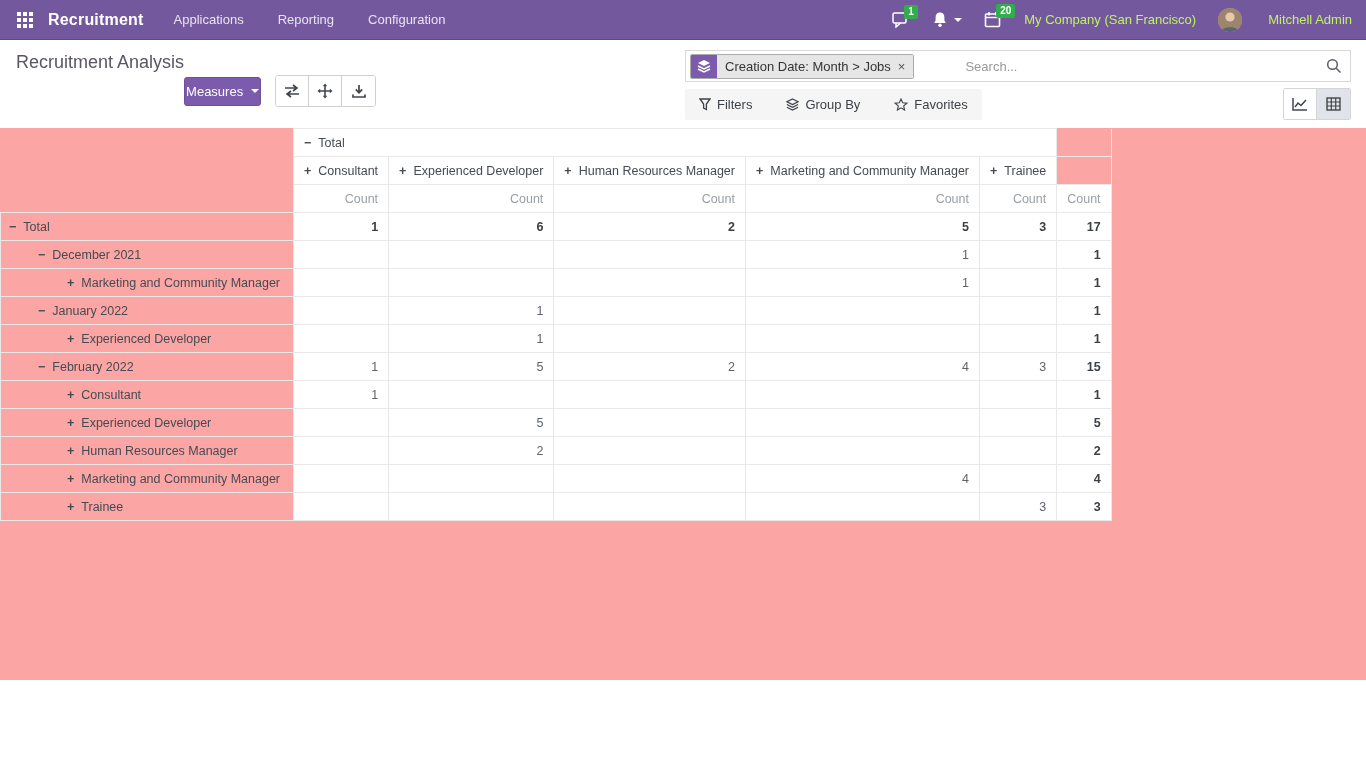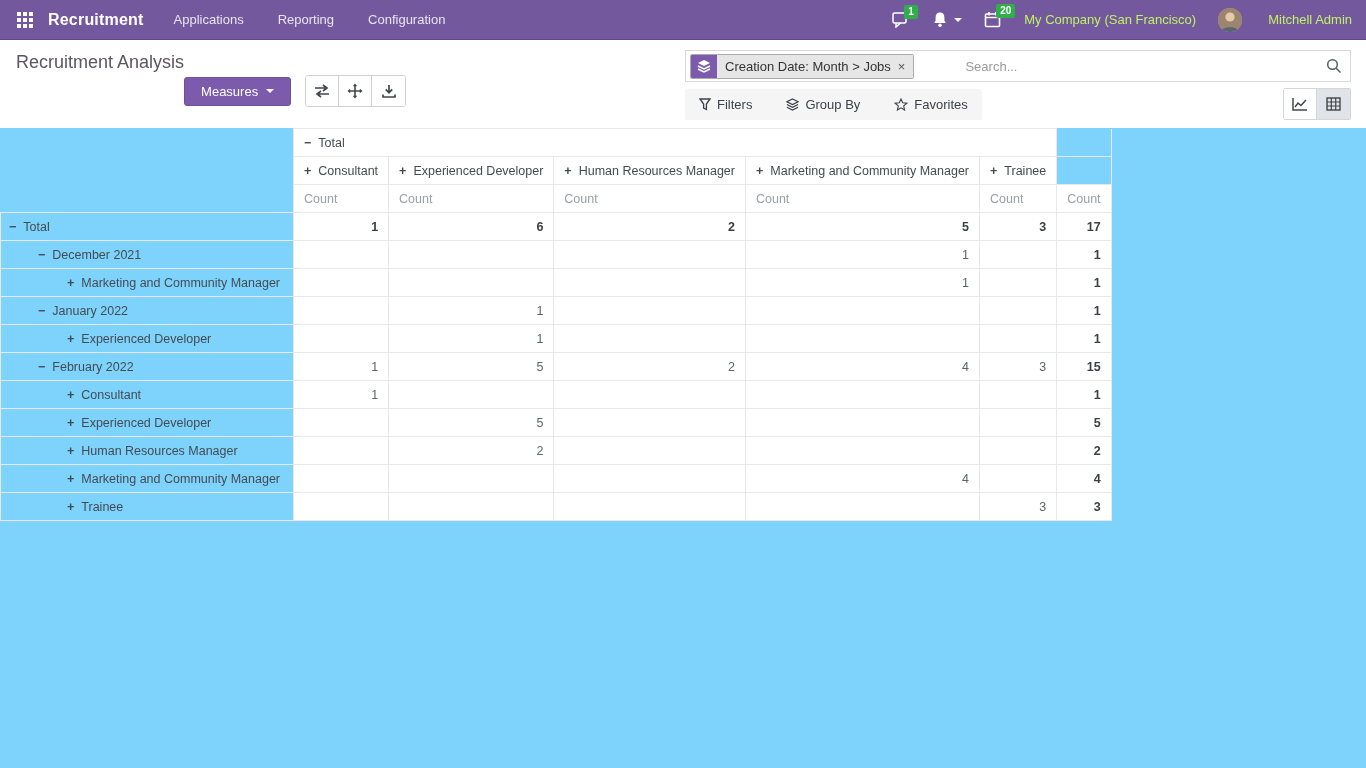--- a/index.html
+++ b/index.html
@@ -20,21 +20,21 @@
   .badge { position:absolute; top:-7px; left:12px; background:#2fae49; color:#fff; font-size:10px; font-weight:bold; padding:1px 4px; border-radius:2px; line-height:12px; }
   .caret { width:0; height:0; border-left:4px solid transparent; border-right:4px solid transparent; border-top:4px solid #fff; margin-left:6px; }
   .company-name, .user-name { font-size:13px; color:#bef264; cursor:pointer; white-space:nowrap; }
   .avatar { width:24px; height:24px; border-radius:50%; overflow:hidden; background:#caa27a; flex:0 0 auto; margin-right:-14px; }
 
   
   .control-panel { background:#fff; display:flex; justify-content:space-between; padding:10px 15px 8px 16px; height:88px; }
   .cp-left { display:flex; flex-direction:row; }
   .page-title { font-size:18px; color:#5b5564; font-weight:normal; margin-top:2px; }
   .cp-buttons { display:flex; align-items:center; margin-top:12px; }
-  .btn-measures { background:#7c5bad; border:1px solid #6d4f9a; color:#fff; font-size:13px; padding:6px 16px; border-radius:3px; cursor:pointer; display:flex; align-items:center; gap:8px; }
+  .btn-measures { background:#7c5bad; border:1px solid #6d4f9a; color:#fff; font-size:13px; padding:6px 1px; border-radius:3px; cursor:pointer; display:flex; align-items:center; gap:8px; }
   .btn-measures .caret { border-top-color:#fff; margin-left:0; }
   .icon-btn-group { display:flex; margin-left:14px; border:1px solid #d0d0d0; border-radius:3px; overflow:hidden; }
   .icon-btn { width:33px; height:30px; background:#fff; display:flex; align-items:center; justify-content:center; cursor:pointer; border-right:1px solid #d0d0d0; }
   .icon-btn:last-child { border-right:none; }
   .cp-right { width:666px; display:flex; flex-direction:column; }
   .search-bar { display:flex; align-items:center; border:1px solid #d9d9d9; background:#fff; height:33px; padding:0 8px 0 4px;gap:45px; }
   .facet { display:flex; align-items:stretch; height:25px; border:1px solid #ababab; border-radius:2px; overflow:hidden; margin-right:6px; cursor:pointer; }
   .facet-icon { width:26px; background:#7c5bad; display:flex; align-items:center; justify-content:center; }
   .facet-body { background:#e6e6e6; display:flex; align-items:center; padding:0 8px; gap:7px; }
   .facet-label { font-size:13px; color:#333; white-space:nowrap; }
@@ -43,28 +43,28 @@
   .search-input::placeholder { color:#9a9a9a; }
   .search-row2 { display:flex; justify-content:space-between; align-items:center; margin-top:6px; }
   .filter-group { background:#f5f5f5; border-radius:2px; display:flex; align-items:center; height:31px; padding:0 14px; gap:34px; }
   .filter-btn { display:flex; align-items:center; gap:6px; font-size:13px; color:#3d4248; cursor:pointer; white-space:nowrap; }
   .view-switcher { display:flex; border:1px solid #d5d5d5; border-radius:2px; overflow:hidden; }
   .vs-btn { width:33px; height:30px; display:flex; align-items:center; justify-content:center; background:#fff; cursor:pointer; border-right:1px solid #d5d5d5; }
   .vs-btn:last-child { border-right:none; }
   .vs-btn.active { background:#e0e3e7; }
 
   
-  .content { background:#7dd3fc; height:640px; overflow:hidden; }
+  .content { background:#fca5a5; height:552px; overflow:hidden; }
   table.pivot { border-collapse:collapse; table-layout:fixed; background:transparent; }
   .pivot th, .pivot td { font-weight:normal; font-size:12.5px; height:28px; padding:0 10px; border:1px solid #e8e8e8; background:#fff; }
   .pivot .corner, .pivot .hempty { background:transparent; border:none; border-right:1px solid #e8e8e8; border-bottom:1px solid #e8e8e8; }
   .pivot .corner { border-right:1px solid #e8e8e8; }
   .pivot th.col-total { text-align:left; color:#454b52; cursor:pointer; }
   .pivot th.col-group { text-align:center; color:#454b52; cursor:pointer; white-space:nowrap; overflow:hidden; }
-  .pivot th.measure { text-align:left; color:#9aa0a6; cursor:pointer; }
+  .pivot th.measure { text-align:right; color:#9aa0a6; cursor:pointer; }
   .pivot th.row-header { text-align:left; background:transparent; color:#454b52; cursor:pointer; white-space:nowrap; }
   .pivot td.val { text-align:right; color:#5f656b; cursor:pointer; }
   .pivot td.val.bold, .pivot tr.bold td.val { font-weight:bold; color:#3b4046; }
   .expander { font-weight:bold; margin-right:7px; color:#454b52; display:inline-block; }
   svg { display:block; }
 </style>
 </head>
 <body>
 
 <div class="navbar">

